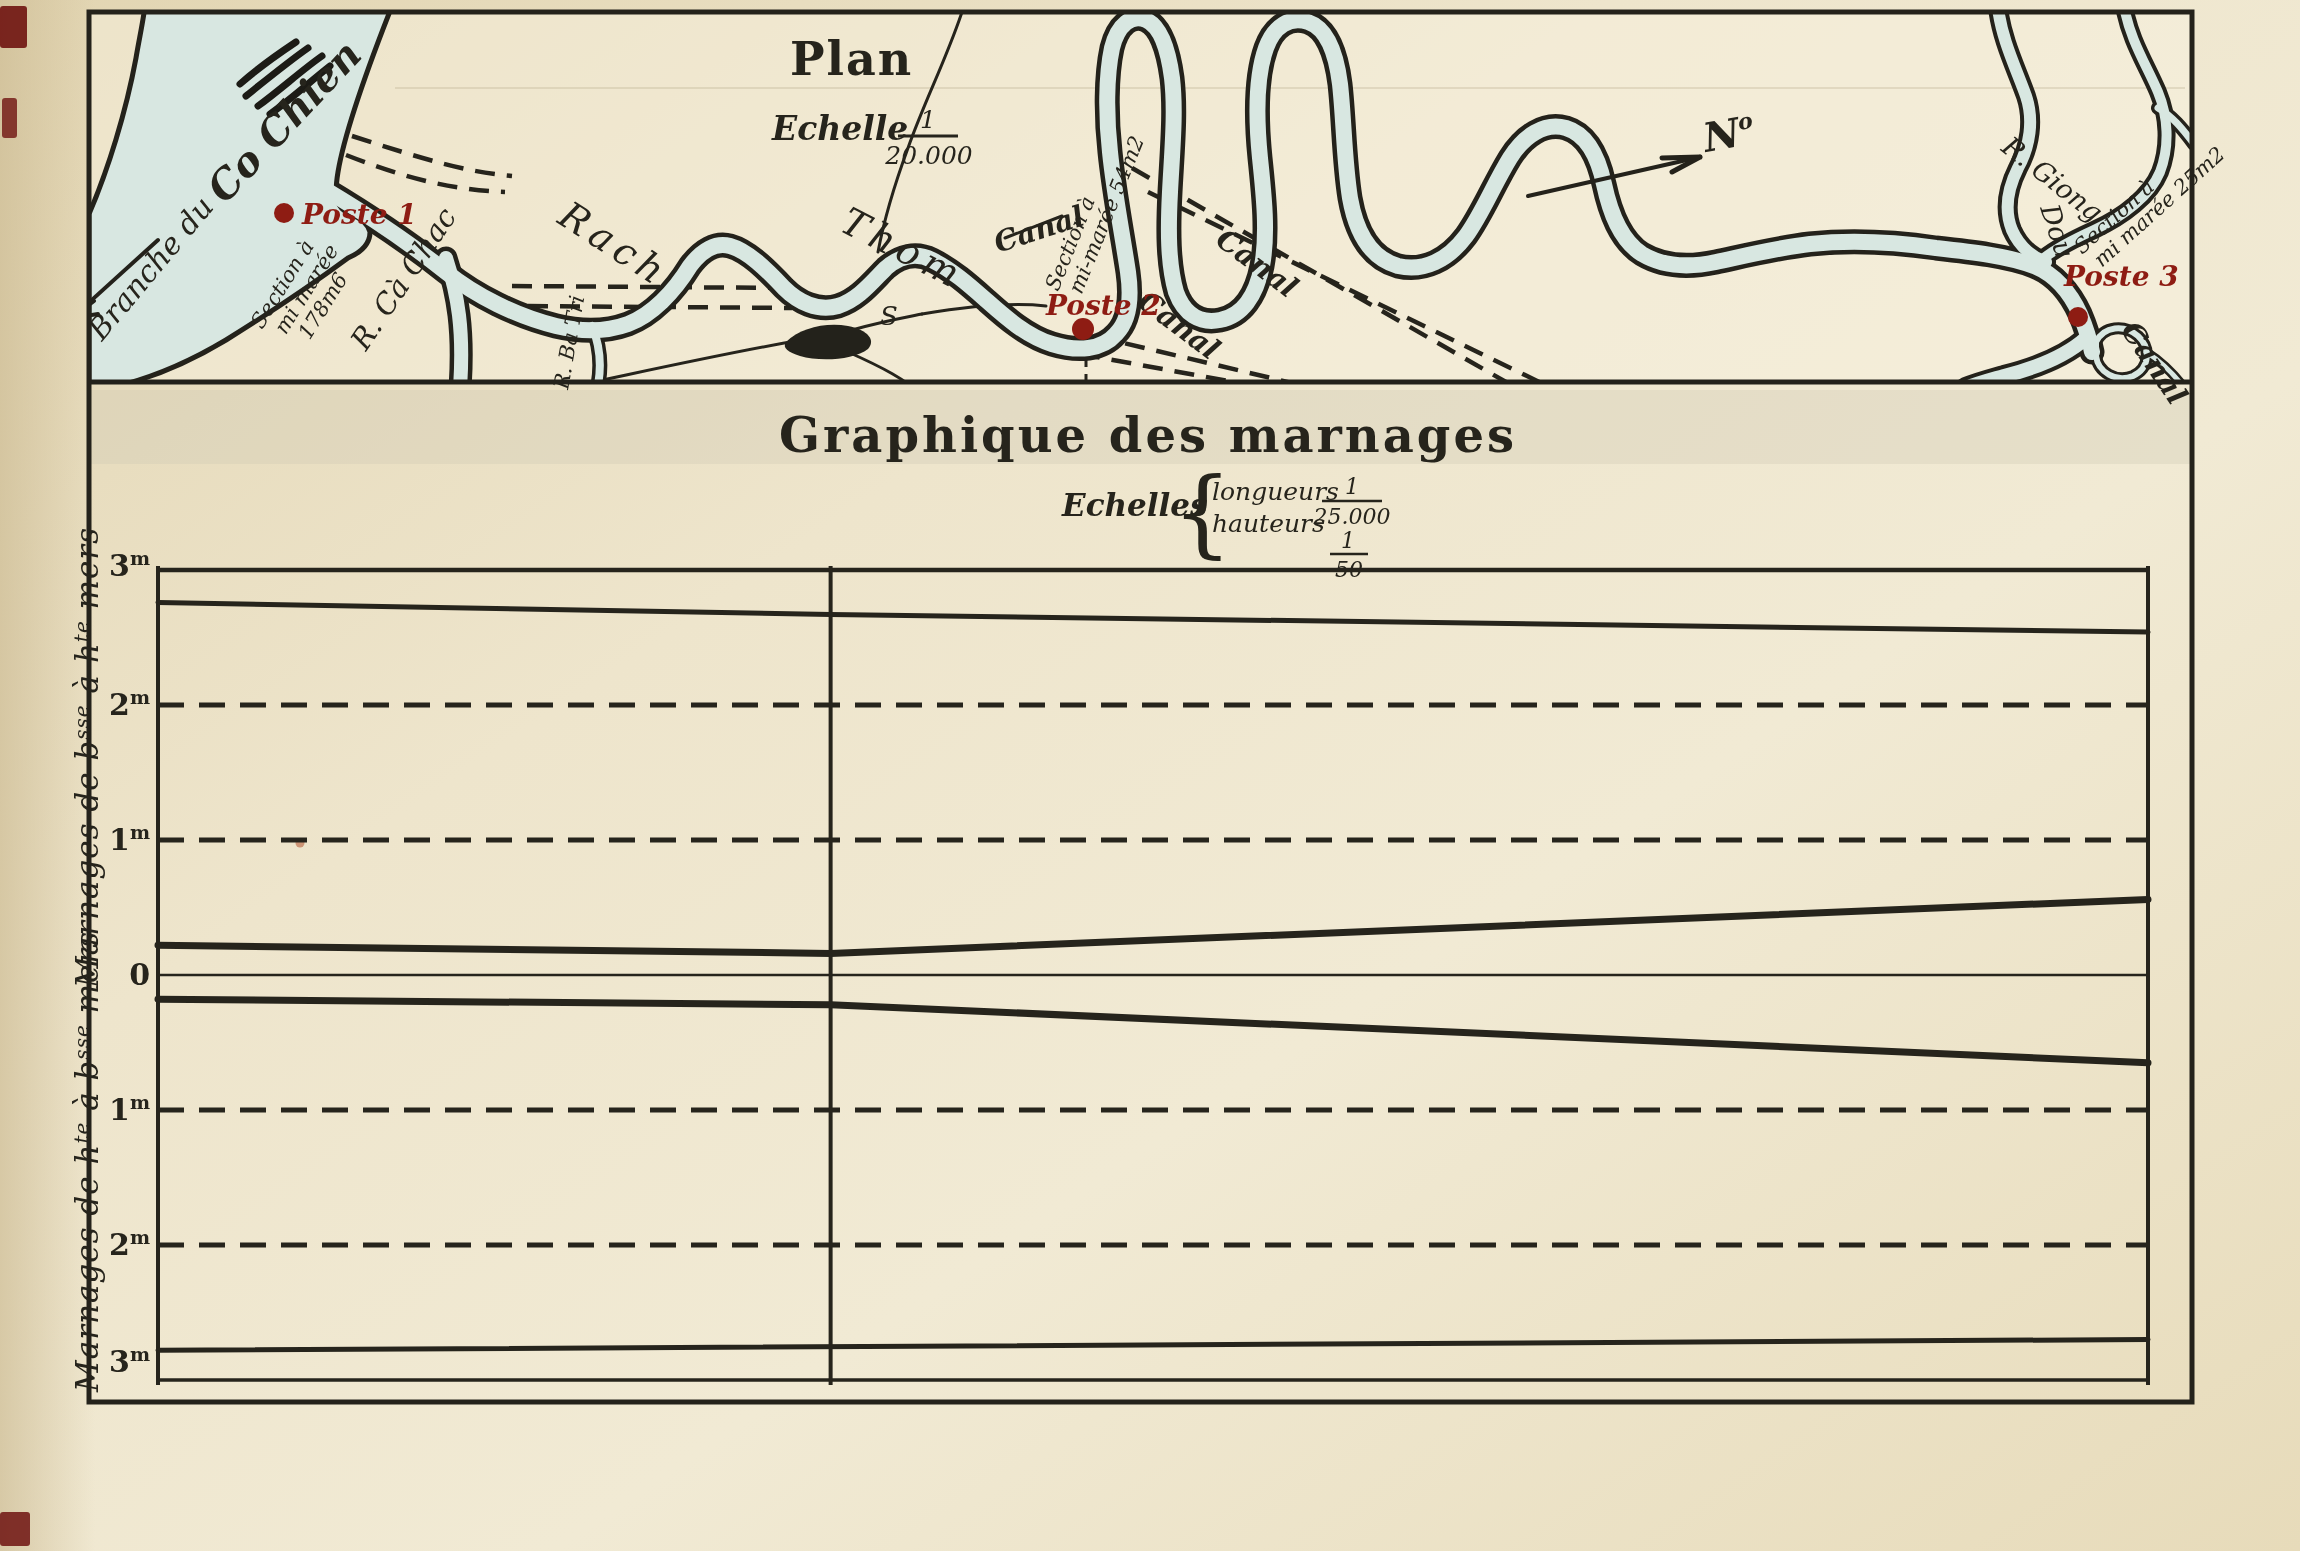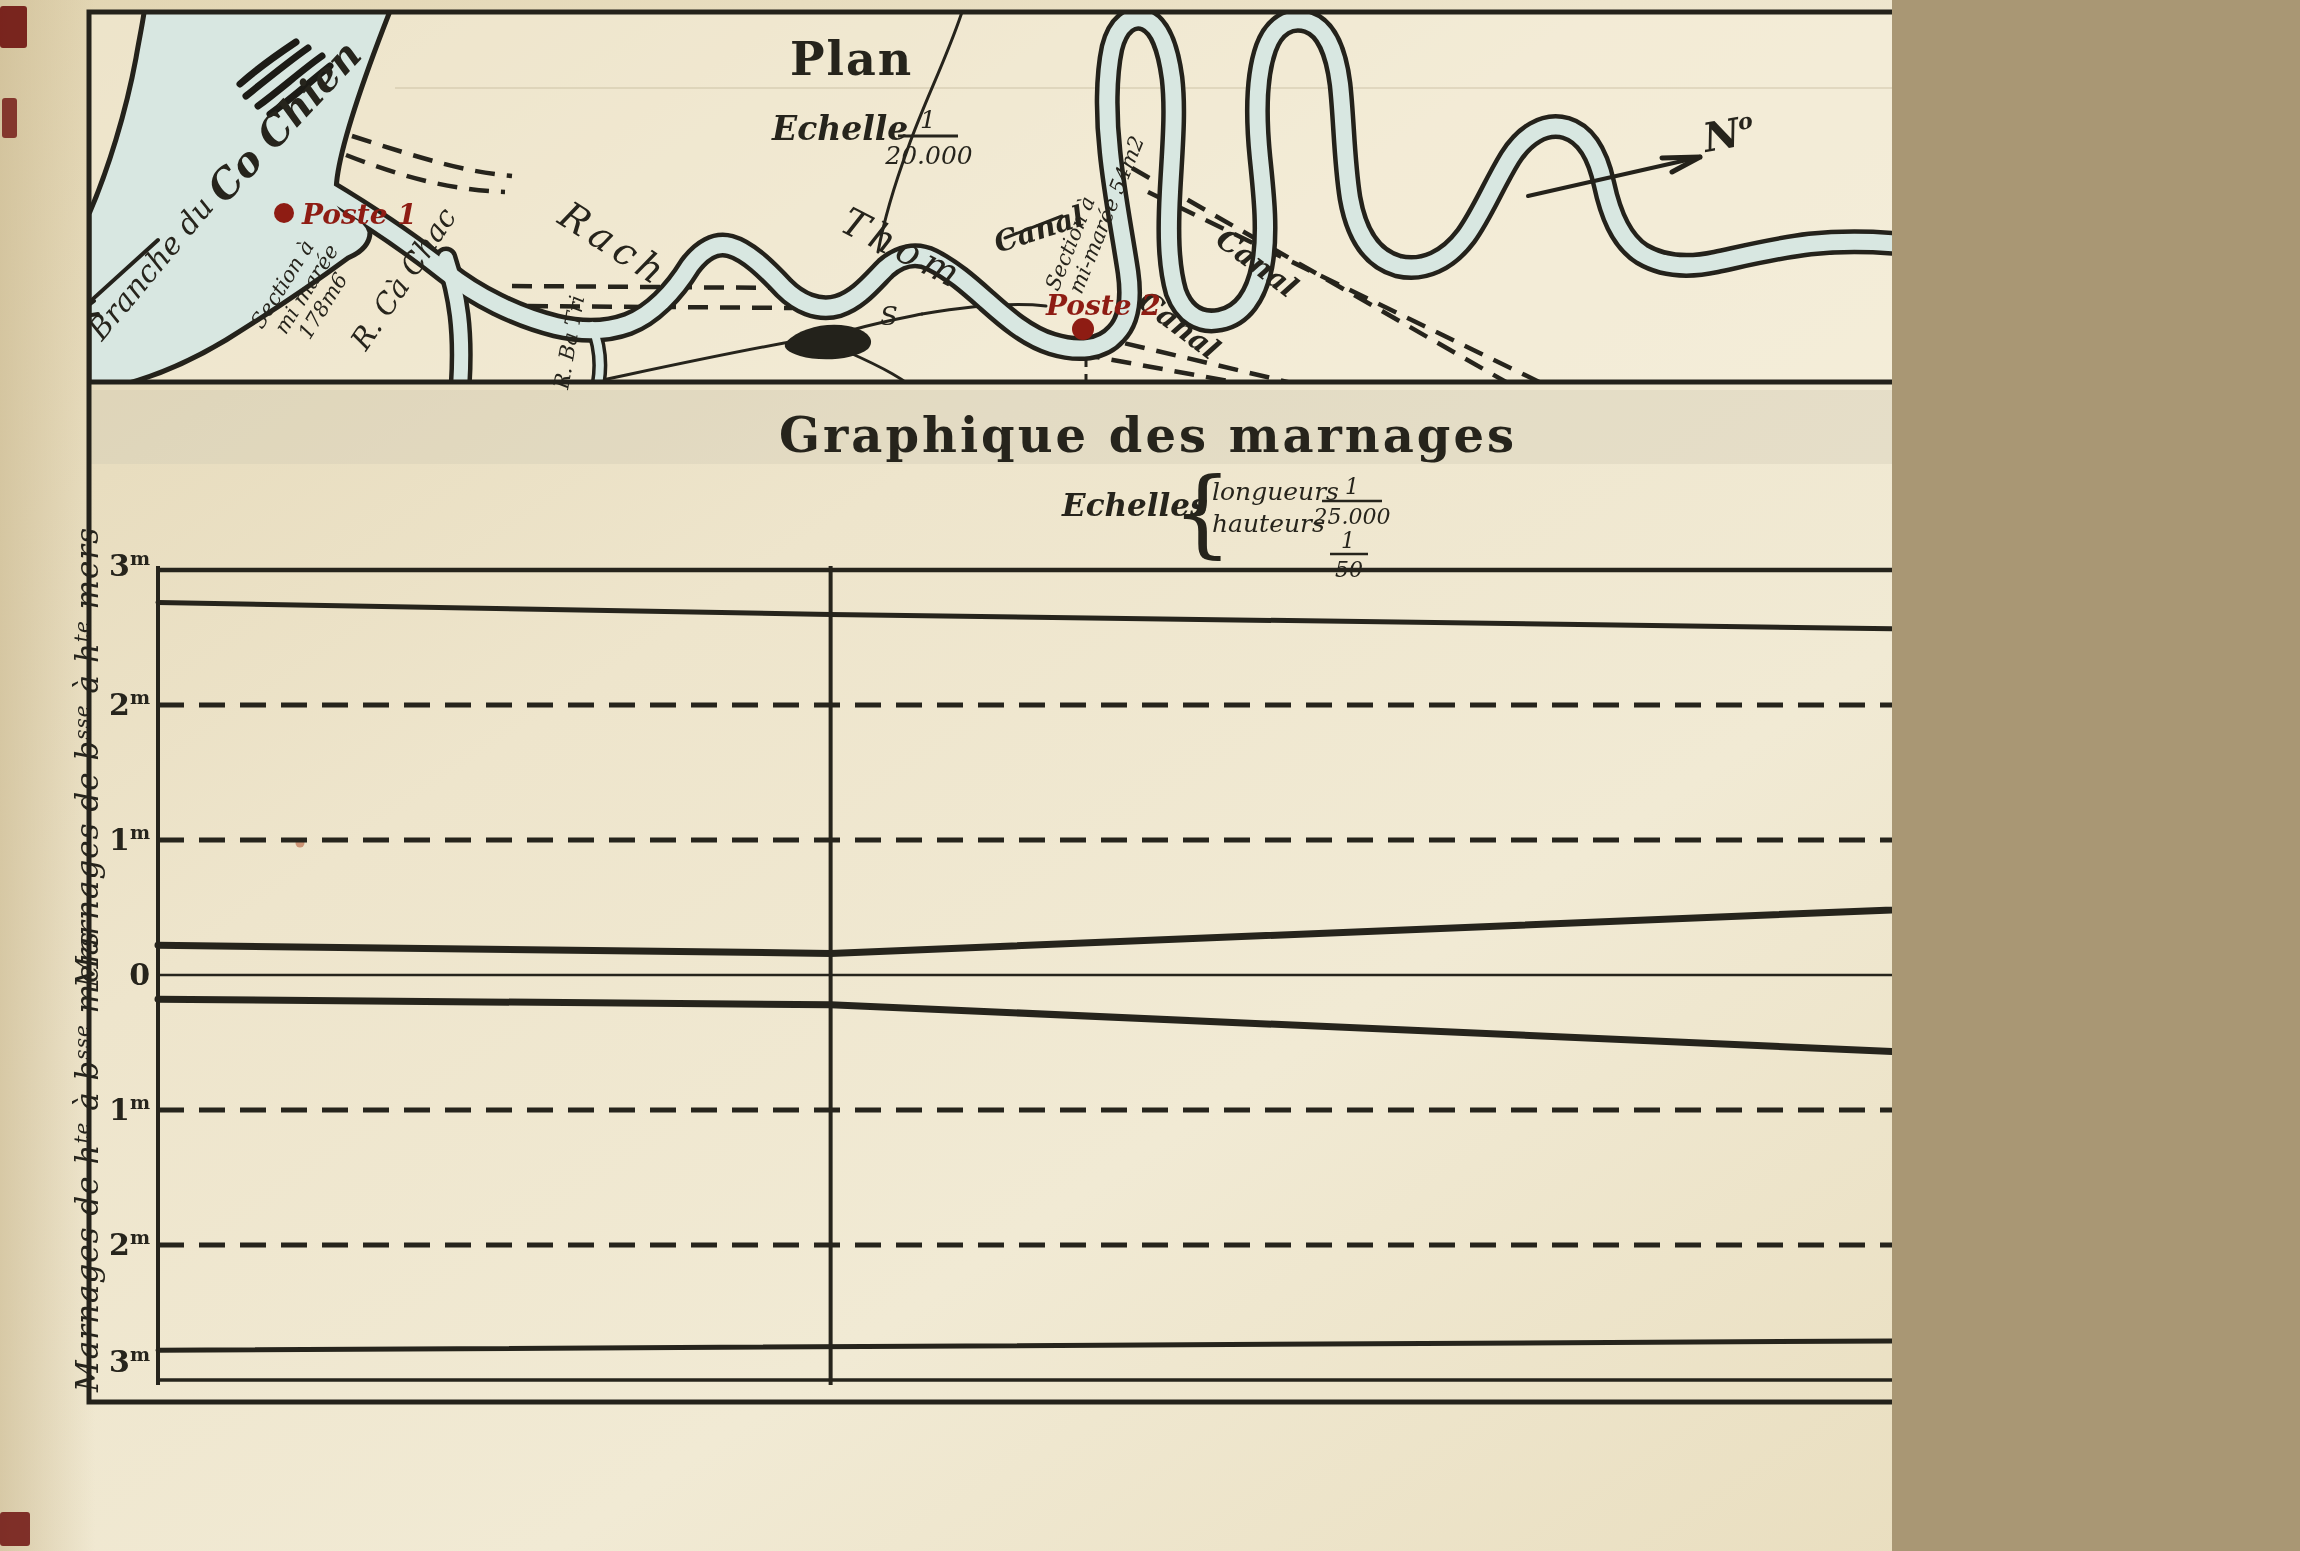--- a/index.html
+++ b/index.html
@@ -1,16 +1,16 @@
 <!DOCTYPE html>
 <html><head>
 <meta charset="utf-8">
 <style>
   html,body{margin:0;padding:0;background:#a99774;}
-  .page-wrap{width:1892px;height:1551px;position:relative;overflow:hidden;}
+  .page-wrap{width:2300px;height:1551px;position:relative;overflow:hidden;}
   svg{display:block}
   text{fill:#26241c}
   .print{font-family:"DejaVu Serif","Liberation Serif",serif;}
   .hand{font-family:"DejaVu Serif","Liberation Serif",serif;font-style:italic;}
   .red{fill:#8e1c13}
   .ro{fill:none;stroke:#24221b;stroke-linecap:round;stroke-linejoin:round}
   .ri{fill:none;stroke:#d8e7e1;stroke-linecap:round;stroke-linejoin:round}
   .thin{fill:none;stroke:#26241c;stroke-width:3;stroke-linecap:round}
   .dashc{fill:none;stroke:#26241c;stroke-width:4.5;stroke-dasharray:20 12;stroke-linecap:butt}
   .frame{fill:none;stroke:#26241c}

